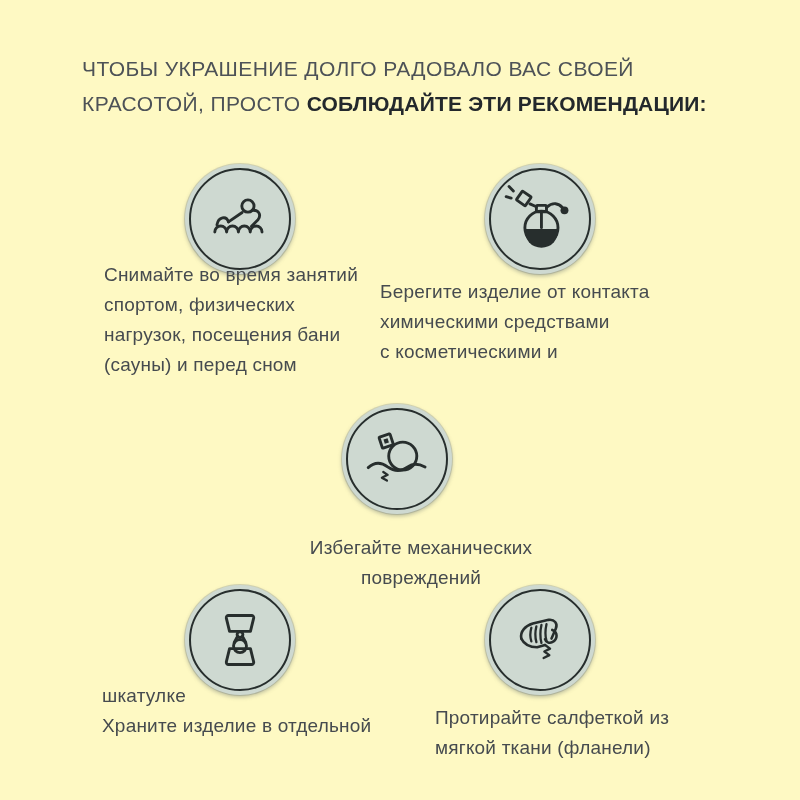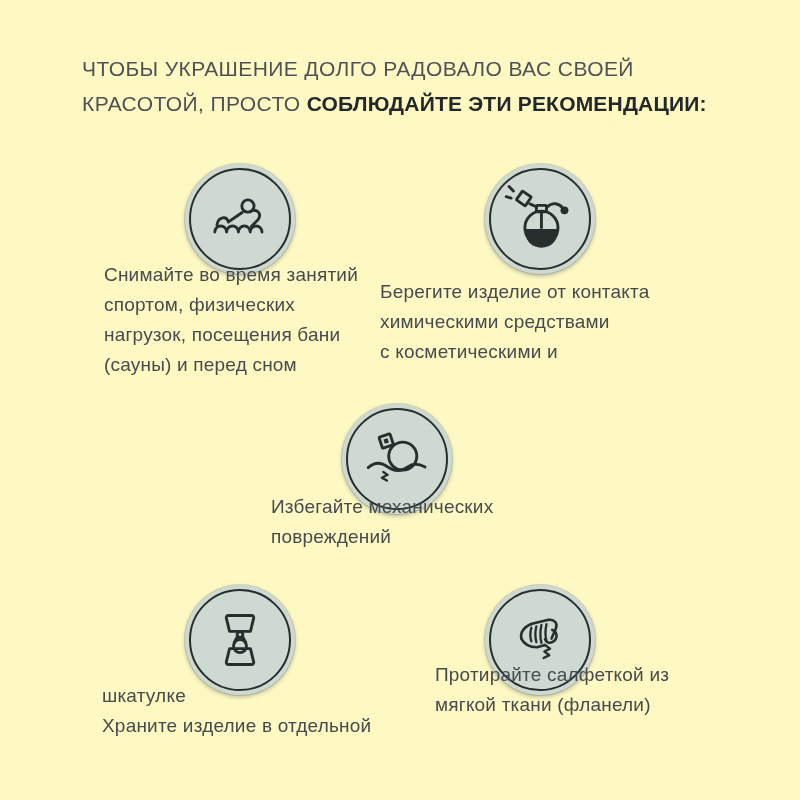--- a/index.html
+++ b/index.html
@@ -29,23 +29,23 @@
     stroke-linecap:round;stroke-linejoin:round;
   }
   .caption{
     position:absolute;font-size:19px;line-height:30px;letter-spacing:.2px;
     color:var(--body_text,#464b4f);
   }
   .caption .line{white-space:nowrap;}
   
   .c1{left:185px;top:164px;} .t1{left:104px;top:260px;width:290px;}
   .c2{left:485px;top:164px;} .t2{left:380px;top:277px;width:300px;}
-  .c3{left:342px;top:404px;} .t3{left:271px;top:492px;width:300px;}
+  .c3{left:342px;top:404px;} .t3{left:271px;top:533px;width:300px;text-align:center;}
   .c4{left:185px;top:585px;} .t4{left:102px;top:681px;width:300px;}
-  .c5{left:485px;top:585px;} .t5{left:435px;top:660px;width:300px;}
+  .c5{left:485px;top:585px;} .t5{left:435px;top:703px;width:300px;}
 </style>
 </head>
 <body>
 
 <div class="page">
 
   <div class="title">
     <div>ЧТОБЫ УКРАШЕНИЕ ДОЛГО РАДОВАЛО ВАС СВОЕЙ</div>
     <div><span>КРАСОТОЙ, ПРОСТО </span><strong>СОБЛЮДАЙТЕ ЭТИ РЕКОМЕНДАЦИИ:</strong></div>
   </div>

